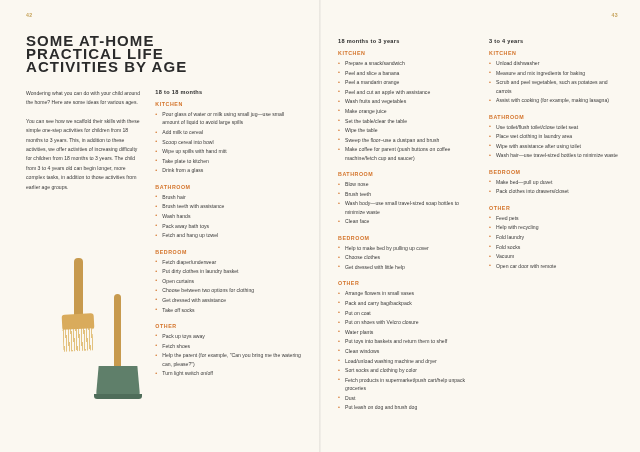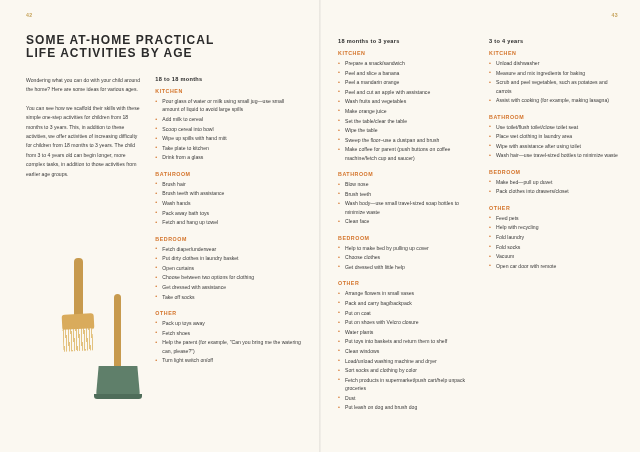--- a/index.html
+++ b/index.html
@@ -56,21 +56,21 @@
   }
   .folio-right {
     position: absolute;
     top: 12px;
     right: 22px;
   }
 
   
   .chapter-title {
     margin-top: 20px;
-    font-size: 12px;
+    font-size: 15px;
     line-height: 13px;
     font-weight: bold;
     letter-spacing: 1.05px;
     color: #2b2b2b;
     text-transform: uppercase;
     width: 200px;
   }
   .left-cols {
     display: flex;
     margin-top: 16px;

